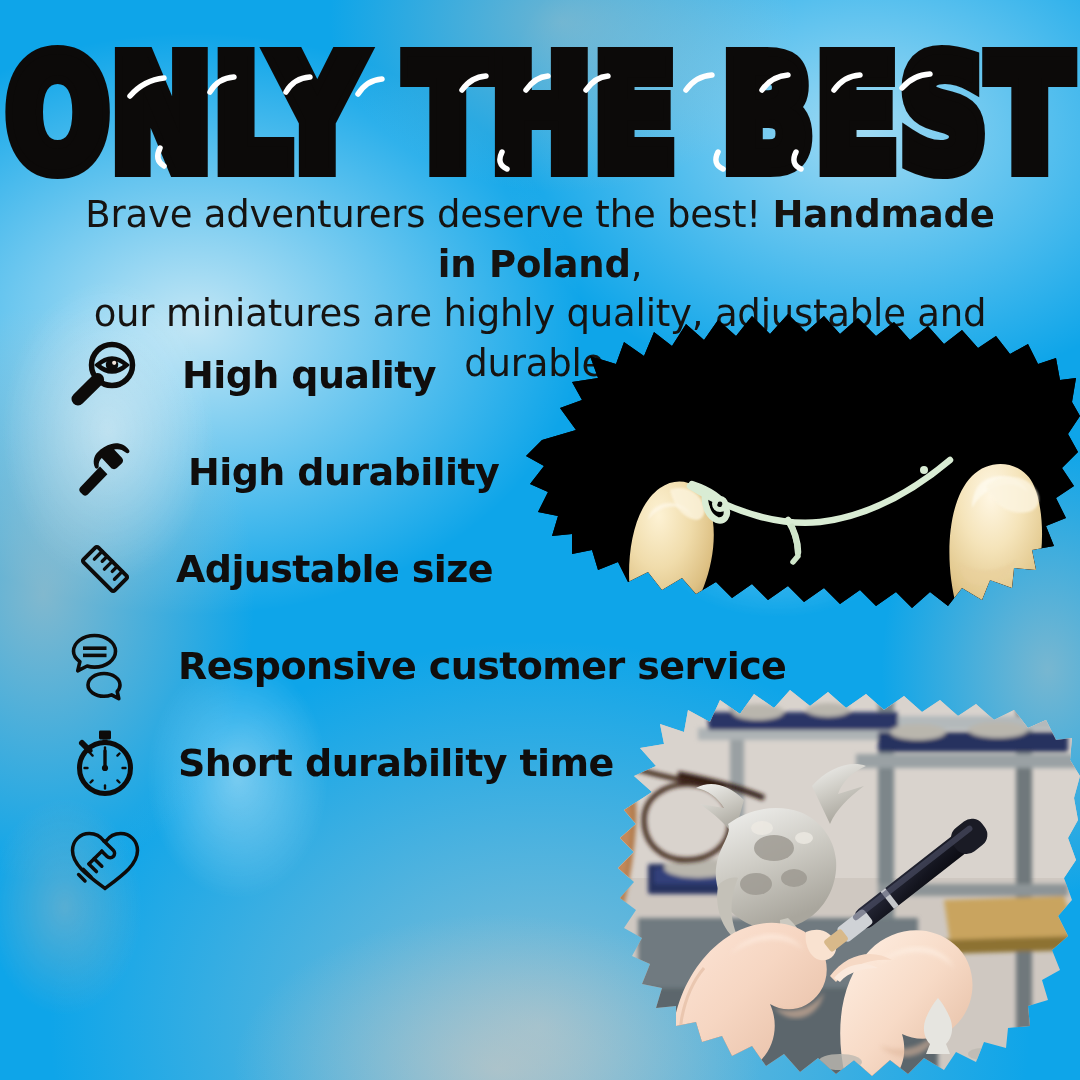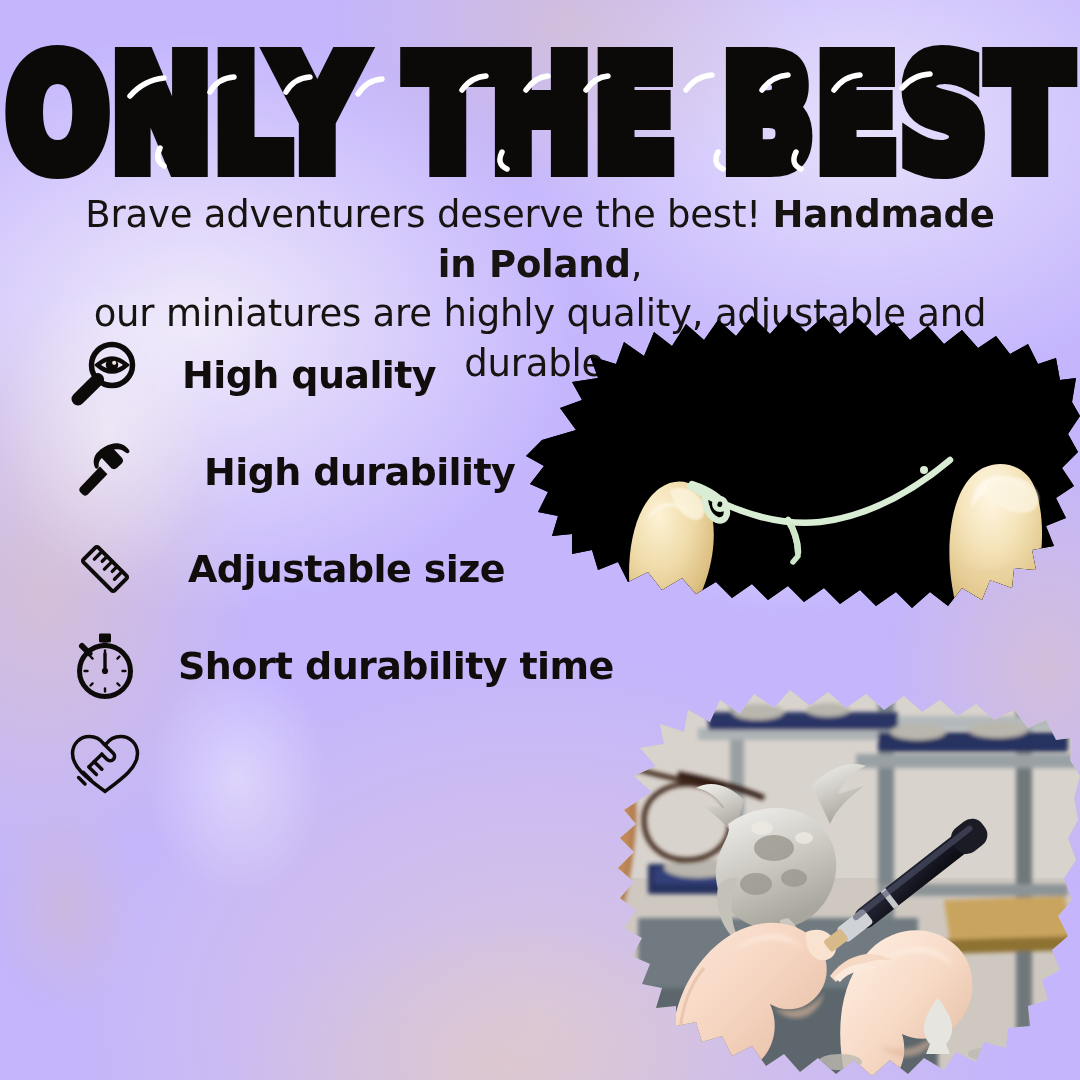--- a/index.html
+++ b/index.html
@@ -3,21 +3,21 @@
 <meta charset="utf-8">
 <style>
   html,body{margin:0;padding:0;}
   body{
     width:1080px;height:1080px;overflow:hidden;
     font-family:"Liberation Sans", sans-serif;
     background:#f3e4da;
   }
   #page{
     position:relative;width:1080px;height:1080px;overflow:hidden;
-    background:#c4b5fd;
+    background:#0ea5e9;
   }
   
   .bg-wash{position:absolute;inset:0;pointer-events:none;}
   .bg-wash.w1{
     background:
       radial-gradient(60% 45% at 18% 30%, rgba(255,252,249,.75) 0%, rgba(255,252,249,0) 60%),
       radial-gradient(55% 40% at 80% 12%, rgba(255,253,250,.6) 0%, rgba(255,253,250,0) 62%),
       radial-gradient(70% 55% at 50% 95%, rgba(232,211,198,.55) 0%, rgba(232,211,198,0) 65%);
   }
   .bg-wash.w2{
@@ -79,22 +79,22 @@
   .feature .flabel{
     font-family:"DejaVu Sans", sans-serif;
     font-weight:700;
     font-size:38px;
     letter-spacing:-.6px;
     color:#100d0c;
     white-space:nowrap;
     margin-left:10px;
   }
   .feature:nth-child(1) .flabel{margin-left:14px;}
-  .feature:nth-child(2) .flabel{margin-left:36px;}
-  .feature:nth-child(3) .flabel{margin-left:20px;}
+  .feature:nth-child(2) .flabel{margin-left:20px;}
+  .feature:nth-child(3) .flabel{margin-left:8px;}
 
   
   .photo{position:absolute;overflow:hidden;}
   #photo-top{
     left:520px;top:312px;width:560px;height:310px;
   }
   #photo-bottom{
     left:578px;top:688px;width:502px;height:392px;
   }
 </style>
@@ -178,20 +178,35 @@
               <path d="M35.7 25.5 v11"></path>
               <path d="M42.8 25.5 v7"></path>
               <path d="M49.9 25.5 v11"></path>
             </g>
           </g>
         </svg>
       </span>
       <span class="flabel">Adjustable size</span>
     </div>
 
+    <div class="feature">
+      <span class="ficon">
+        <svg width="74" height="74" viewBox="0 0 74 74">
+          <g fill="none" stroke="#0d0b0a" stroke-width="3.6" stroke-linejoin="round">
+            <path d="M36 44.5 c8.8 0 16 5.2 16 11.6 c0 2.4 -1 4.6 -2.8 6.4 l1.6 7.2 l-7.2 -3.8
+                     c-2.3 0.9 -4.9 1.4 -7.6 1.4 c-8.8 0 -16 -5.2 -16 -11.2 c0 -6.4 7.2 -11.6 16 -11.6 Z"></path>
+            <path d="M26.5 6.5 c11.6 0 21 7.1 21 15.8 c0 8.7 -9.4 15.8 -21 15.8 c-2.6 0 -5.1 -0.4 -7.4 -1.1
+                     l-9.4 4.8 l2.2 -9.1 c-4 -2.9 -6.4 -6.9 -6.4 -10.4 c0 -8.7 9.4 -15.8 21 -15.8 Z"></path>
+            <path d="M15 19.2 h23.5"></path>
+            <path d="M15 26.4 h23.5"></path>
+          </g>
+        </svg>
+      </span>
+      <span class="flabel">Responsive customer service</span>
+    </div>
 
     <div class="feature">
       <span class="ficon">
         <svg width="74" height="74" viewBox="0 0 74 74">
           <g fill="none" stroke="#0d0b0a">
             <circle cx="37" cy="42" r="25.5" stroke-width="5"></circle>
             <rect x="31" y="4.5" width="12" height="9" rx="1.4" fill="#0d0b0a" stroke="none"></rect>
             <path d="M37 13.5 v4.5" stroke-width="5"></path>
             <path d="M14 17 l7.5 7.5" stroke-width="6" stroke-linecap="round"></path>
             <path d="M37 42 v-17" stroke-width="3.4" stroke-linecap="round"></path>

